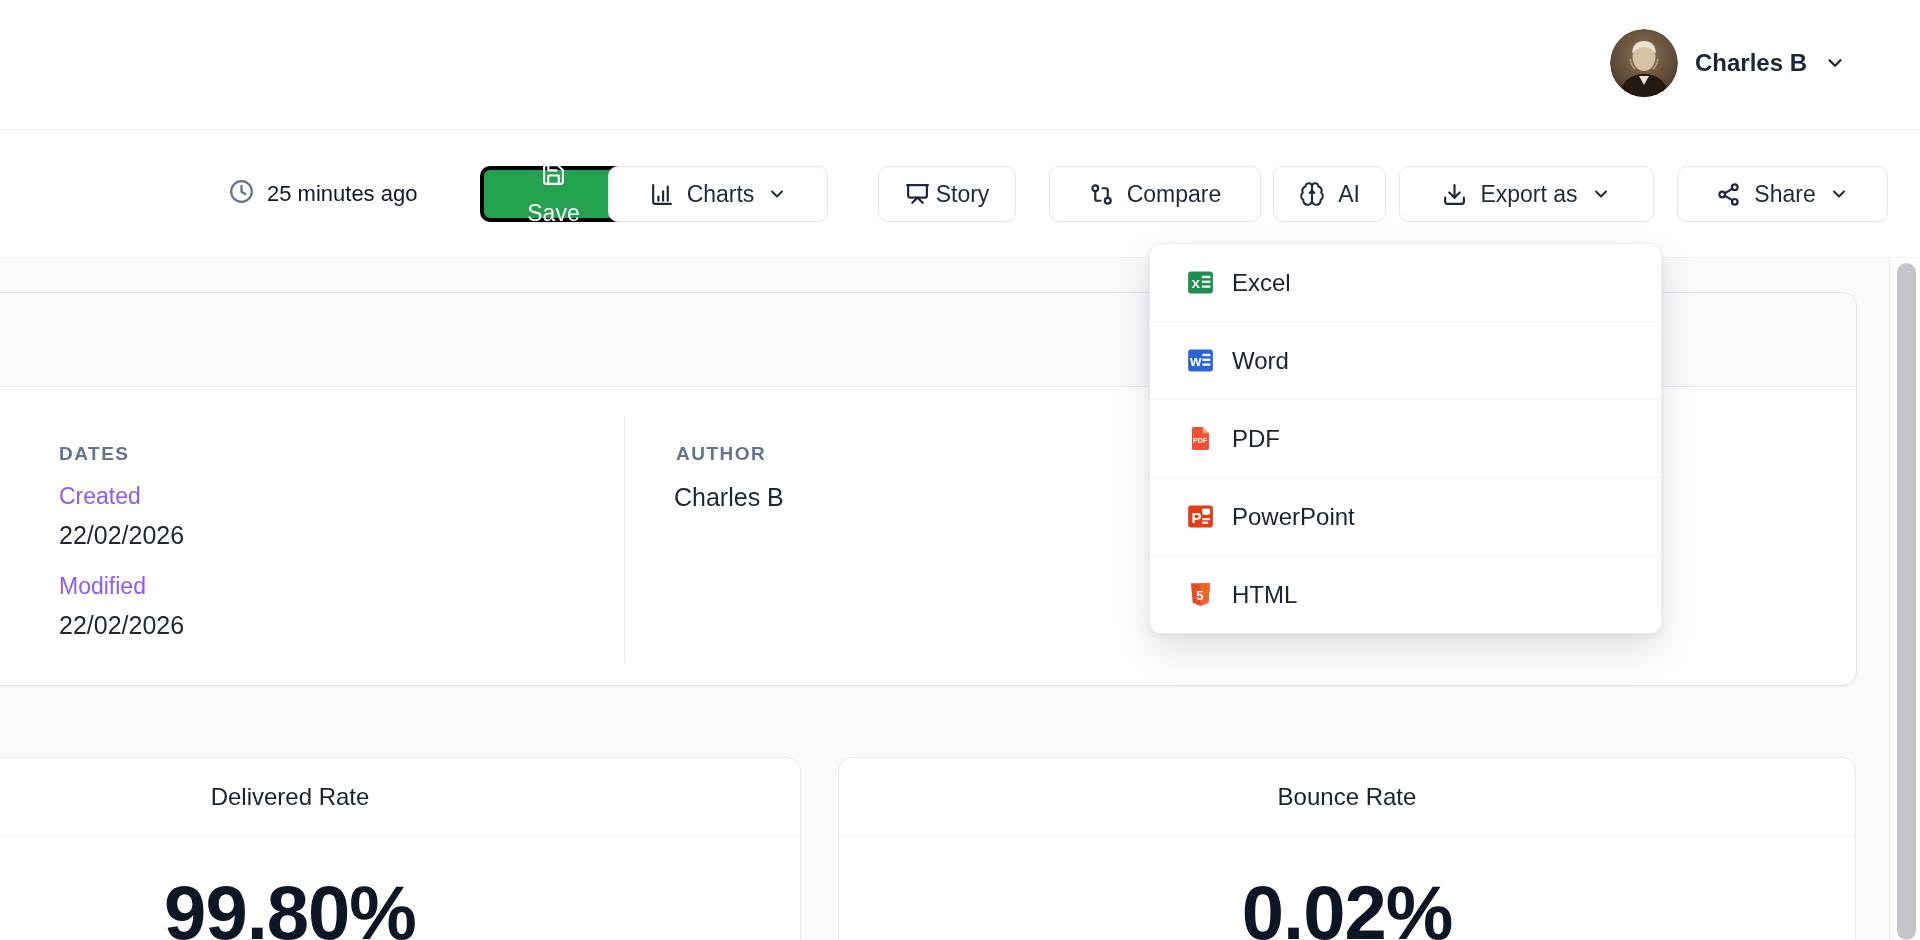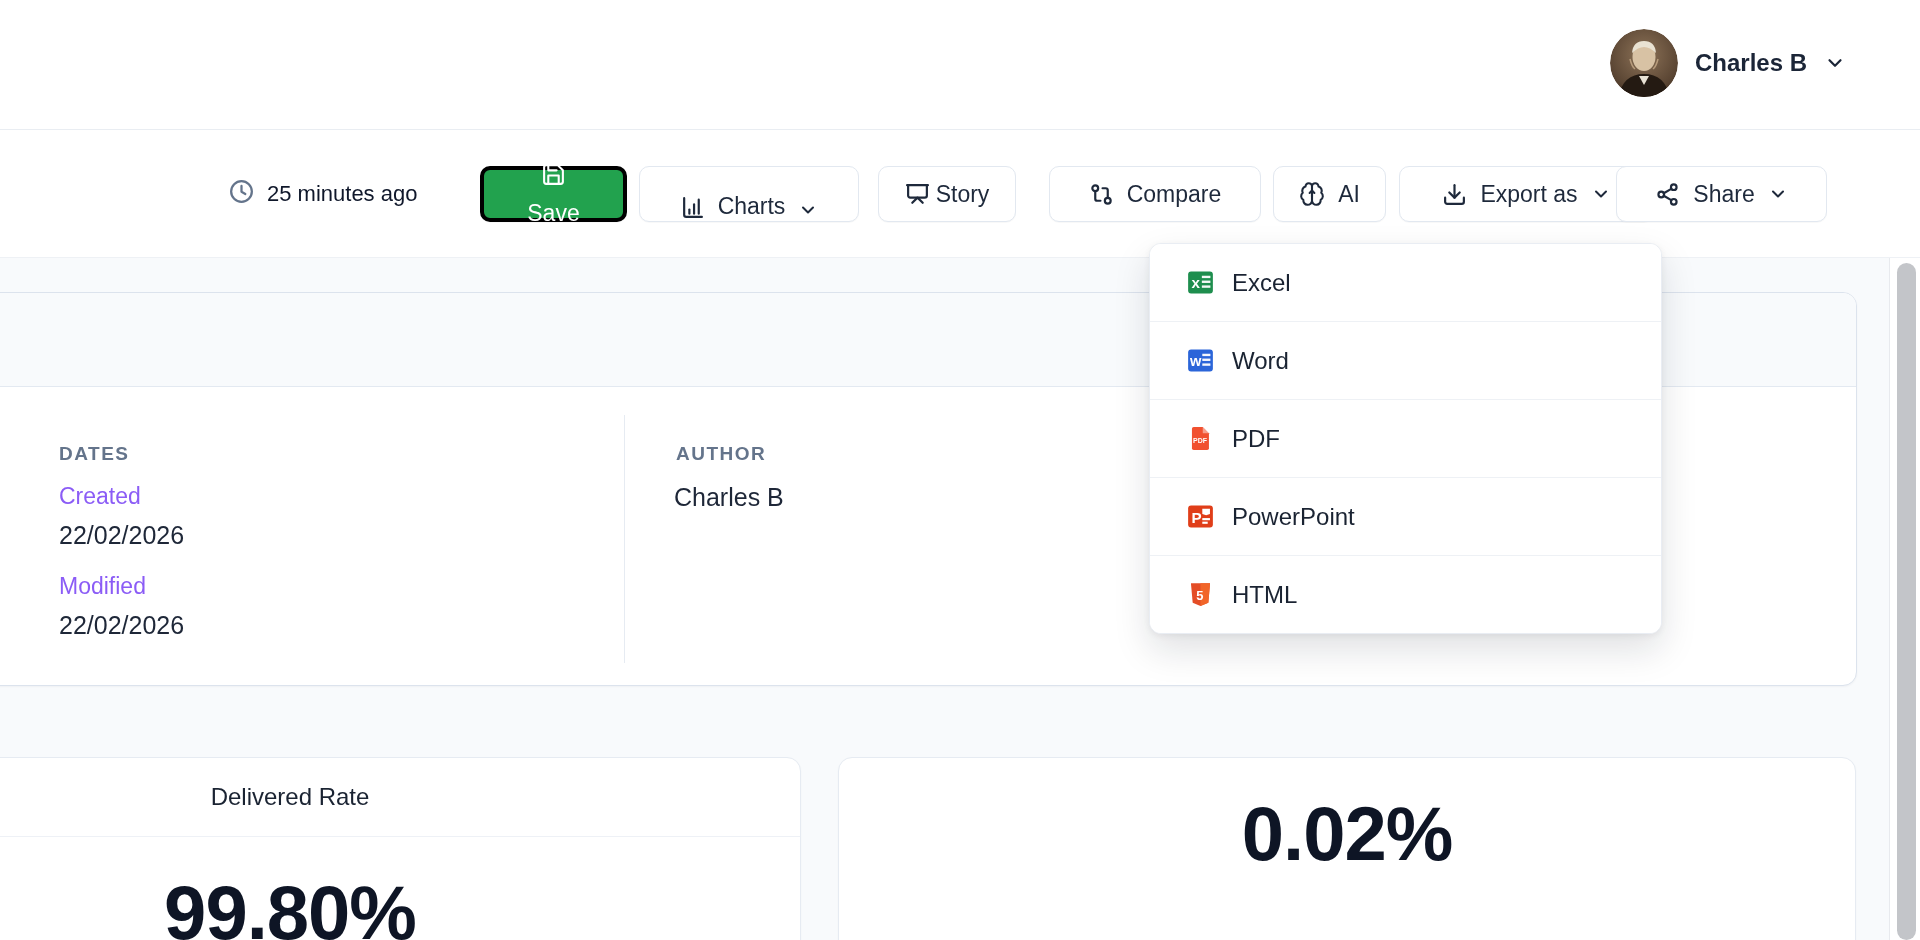--- a/index.html
+++ b/index.html
@@ -18,26 +18,26 @@
   
   .toolbar{position:absolute;left:0;top:130px;width:1920px;height:128px;background:#fff;
            border-bottom:1px solid #eef1f5;box-sizing:border-box;}
   .timestamp{position:absolute;left:228px;top:36px;height:56px;display:flex;align-items:center;gap:12px;
              color:#0f172a;font-size:22px;}
   .btn{position:absolute;top:36px;height:56px;display:flex;align-items:center;justify-content:center;gap:13px;
        background:#fff;border:1px solid #e2e8f0;border-radius:10px;box-sizing:border-box;
        font-size:23px;color:#1e293b;cursor:pointer;box-shadow:0 1px 1px rgba(16,24,40,.03);}
   .btn svg{flex:0 0 auto;}
   .btn-save{left:480px;width:147px;background:#22a24e;border:4px solid #000000;color:#fff;flex-direction:column;}
-  .btn-charts{left:639px;width:220px;align-items:flex-end;}
+  .btn-charts{left:608px;width:220px;}
   .btn-story{left:878px;width:138px;gap:6px;}
   .btn-compare{left:1049px;width:212px;}
   .btn-ai{left:1273px;width:113px;}
   .btn-export{left:1399px;width:255px;}
-  .btn-share{left:1616px;width:211px;}
+  .btn-share{left:1677px;width:211px;}
 
   
   .content{position:absolute;left:0;top:258px;width:1890px;height:682px;background:#f8fafc;
            border-right:1px solid #e8eaee;box-sizing:border-box;}
 
   .info-card{position:absolute;left:-240px;top:34px;width:2097px;height:394px;background:#fff;
              border:1px solid #dce3ed;border-radius:14px;box-sizing:border-box;
              box-shadow:0 1px 2px rgba(16,24,40,.04);}
   .info-card-header{height:93px;background:#f8fafc;border-bottom:1px solid #e3e9f1;border-radius:13px 13px 0 0;}
   .info-line{position:absolute;white-space:nowrap;}
@@ -212,20 +212,21 @@
       <div class="info-line meta-label" style="left:915px;top:150px;">AUTHOR</div>
       <div class="info-line meta-val" style="left:913px;top:190px;">Charles B</div>
     </div>
 
     <div class="metric-card metric-delivered">
       <div class="metric-title-row">Delivered Rate</div>
       <div class="metric-value">99.80%</div>
     </div>
 
     <div class="metric-card metric-bounce">
+      <div class="metric-title-row">Bounce Rate</div>
       <div class="metric-value">0.02%</div>
     </div>
   </div>
 
   <div class="dropdown">
 
     <div class="menu-item">
       <svg class="menu-ic" viewBox="0 0 24 24">
           <rect x="1" y="2.2" width="22" height="19.6" rx="2.6" fill="#1e8e4e"></rect>
           <text x="4" y="17" font-family="Liberation Sans,sans-serif" font-size="13.5" font-weight="bold" fill="#fff">x</text>

